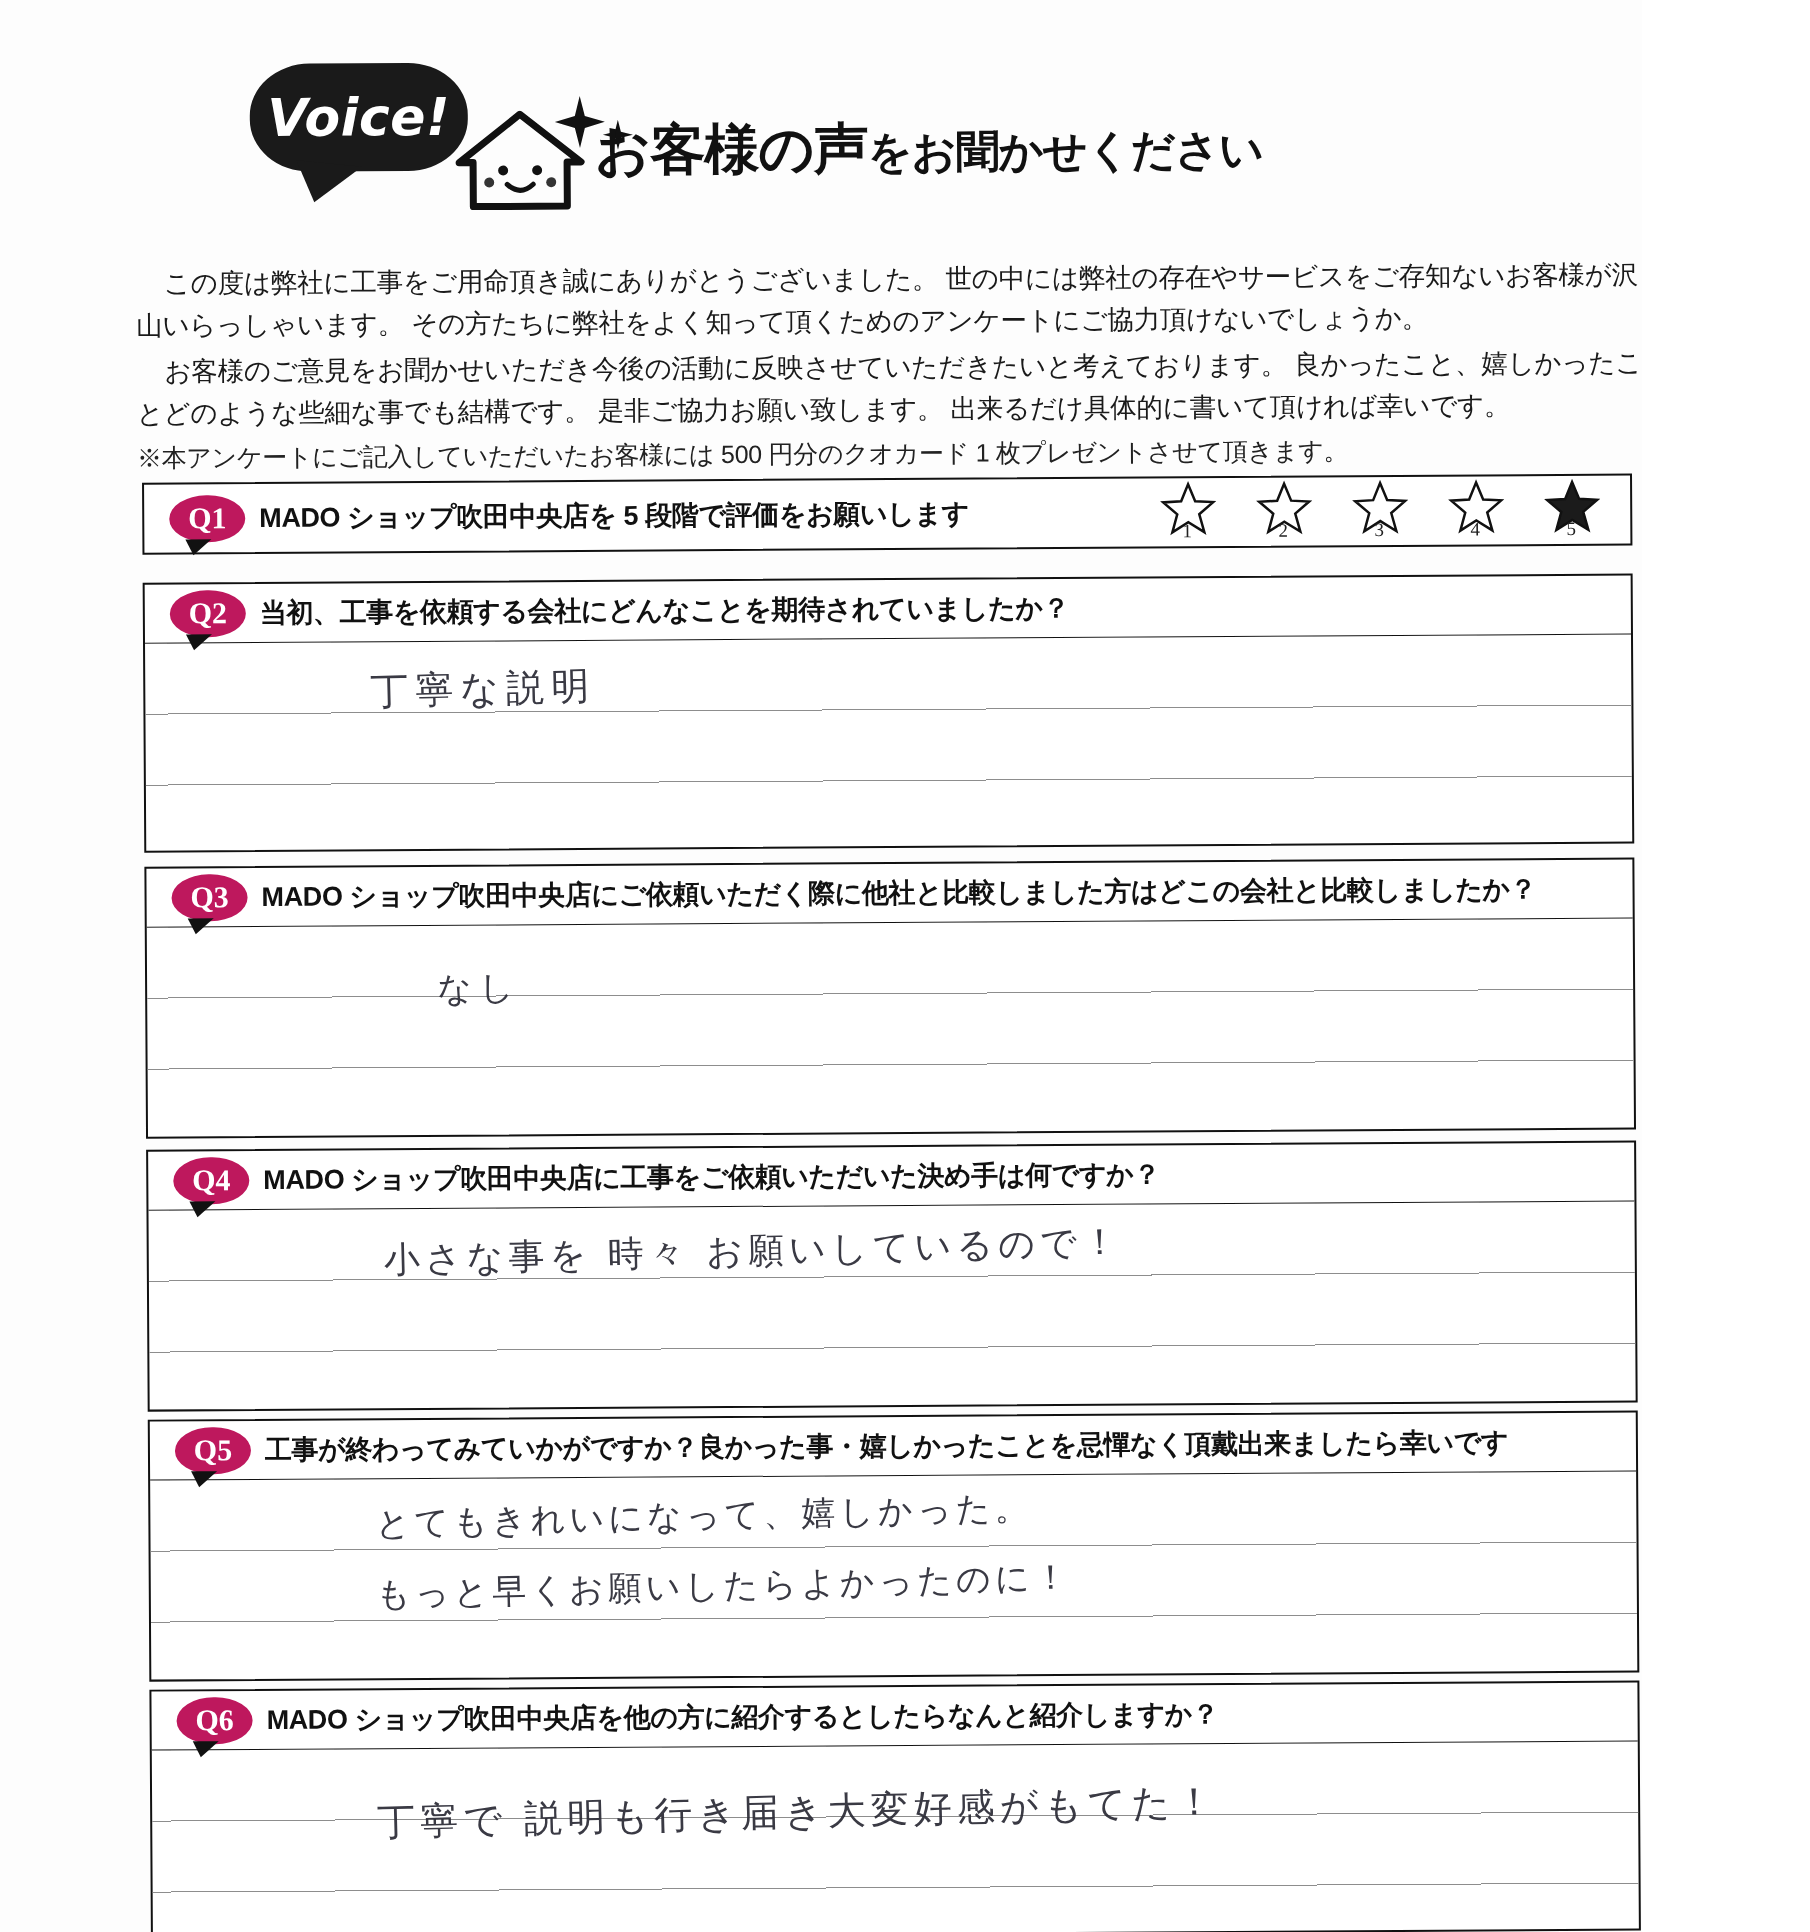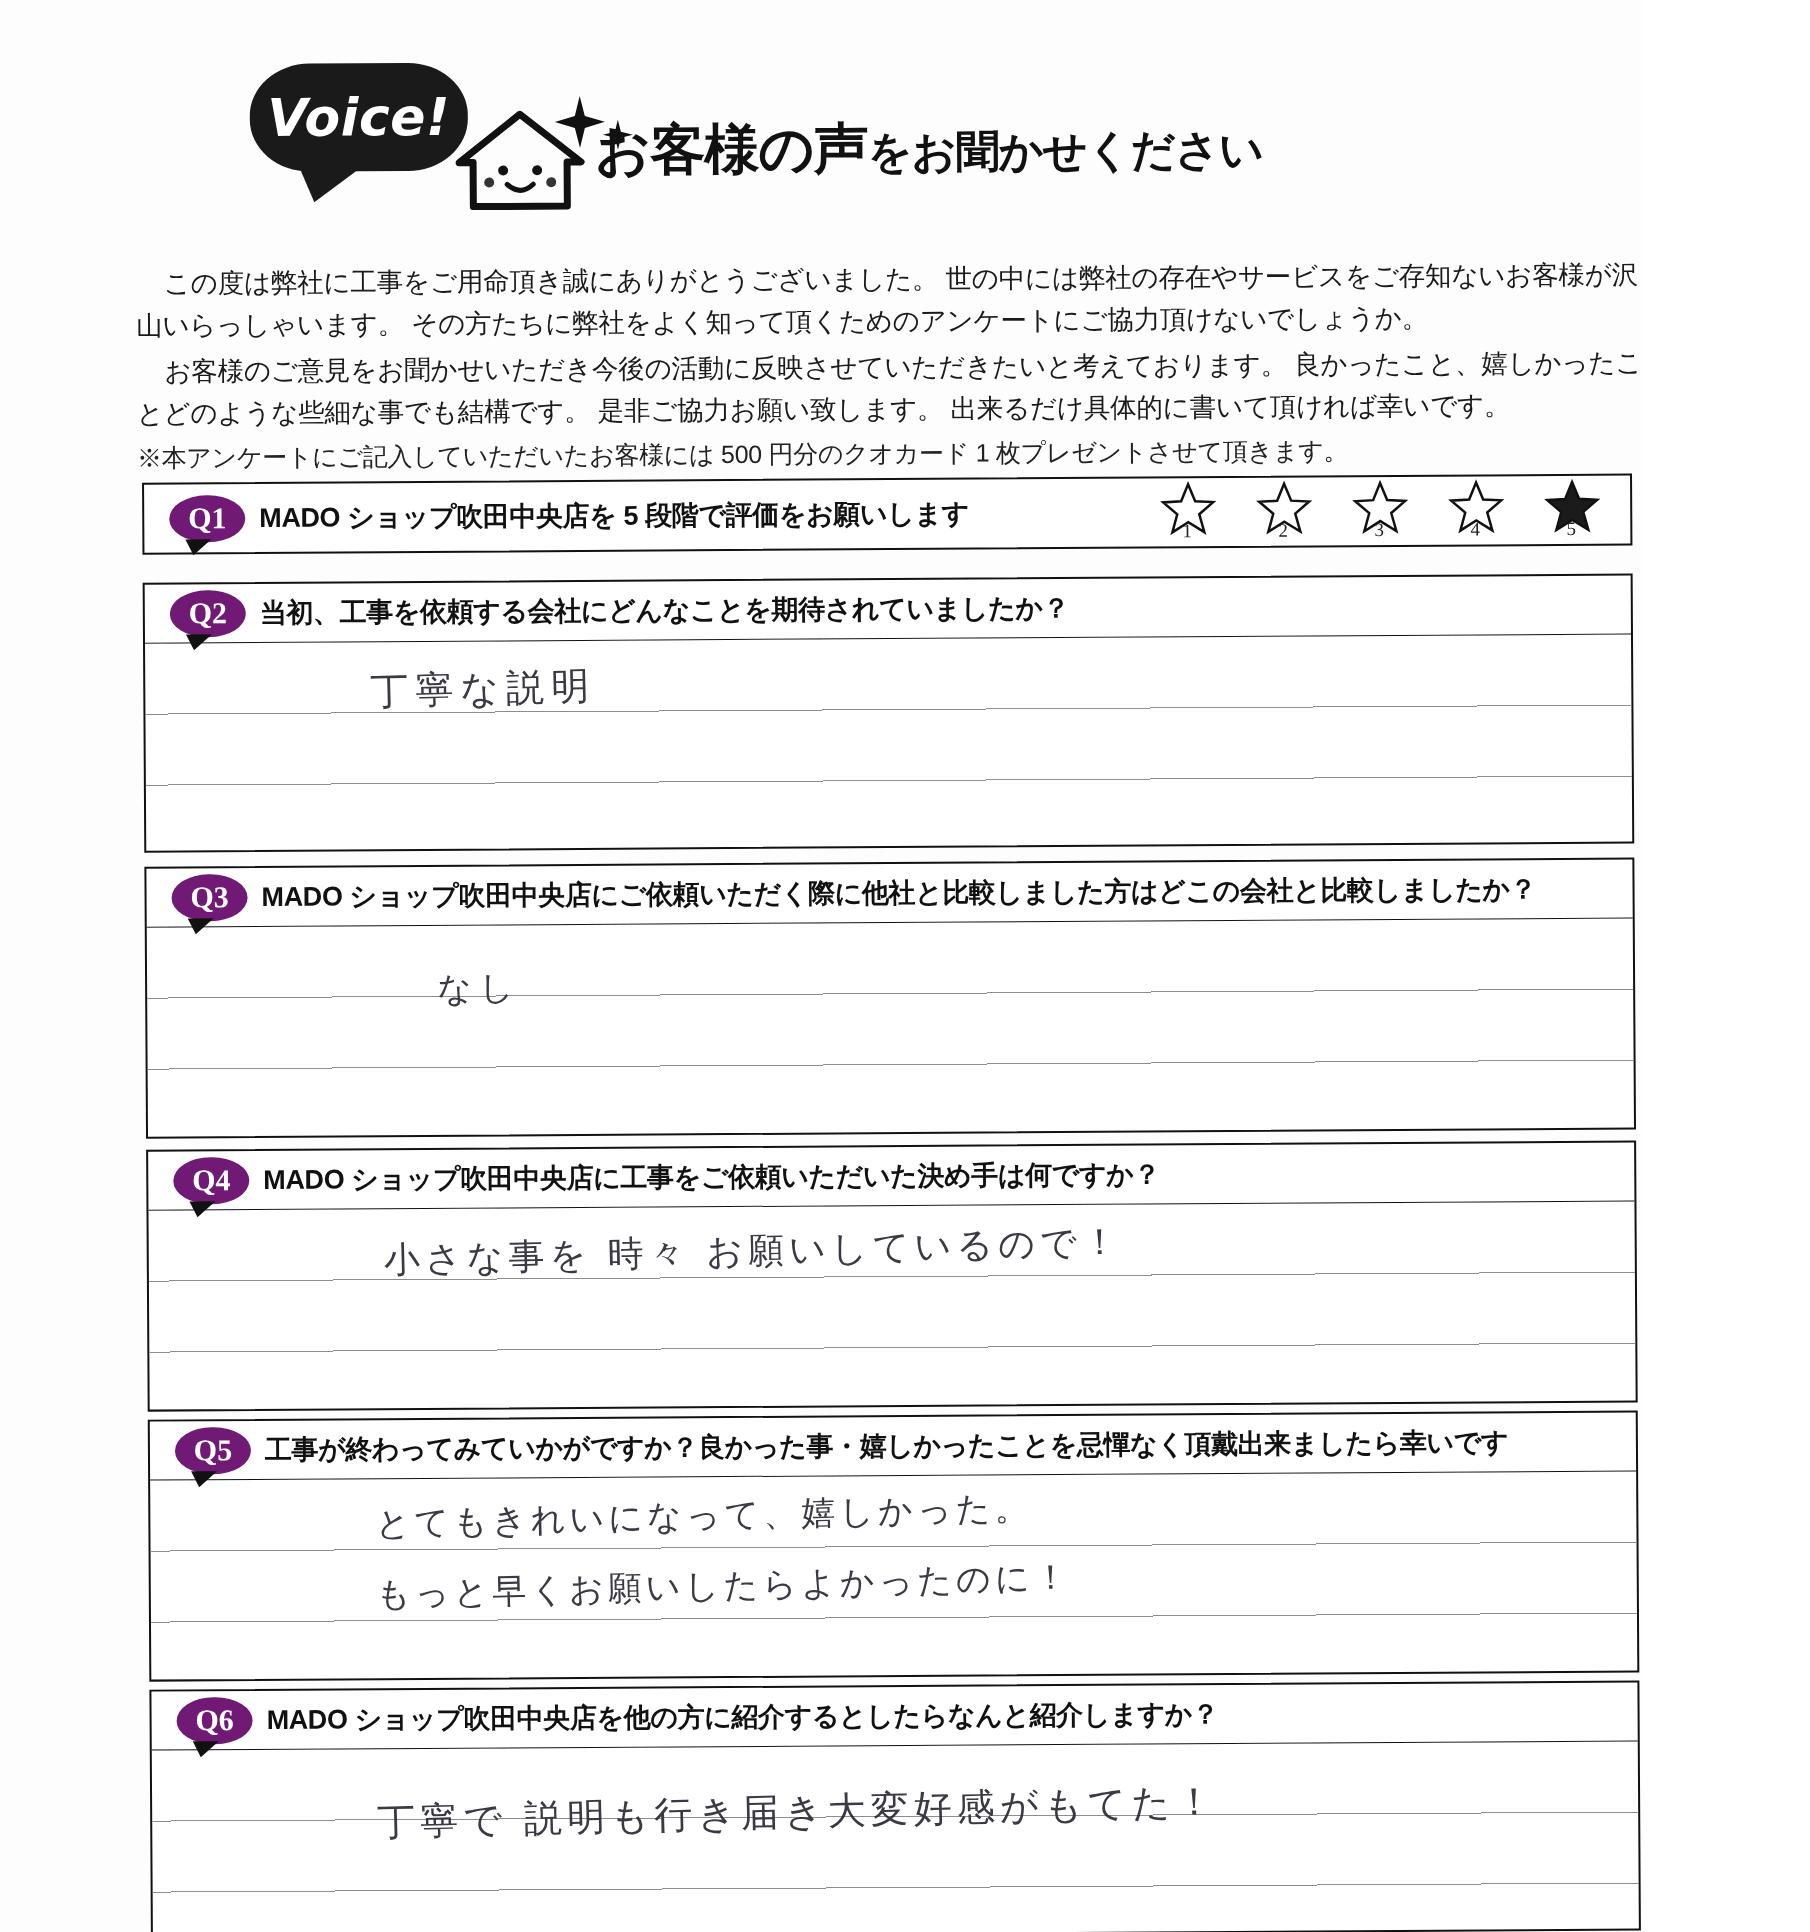--- a/index.html
+++ b/index.html
@@ -137,21 +137,21 @@
     border-bottom: 1.5px solid #111;
     display: flex;
     align-items: center;
   }
   .qbox.norule .qhead { border-bottom: none; }
   .qbadge {
     position: relative;
     margin-left: 25px;
     width: 76px;
     height: 47px;
-    background: #701a75;
+    background: #be185d;
     border-radius: 38px / 24px;
     color: #fff;
     font-size: 30px;
     font-weight: bold;
     display: flex;
     align-items: center;
     justify-content: center;
     font-family: "Liberation Serif", serif;
     flex: 0 0 auto;
   }

